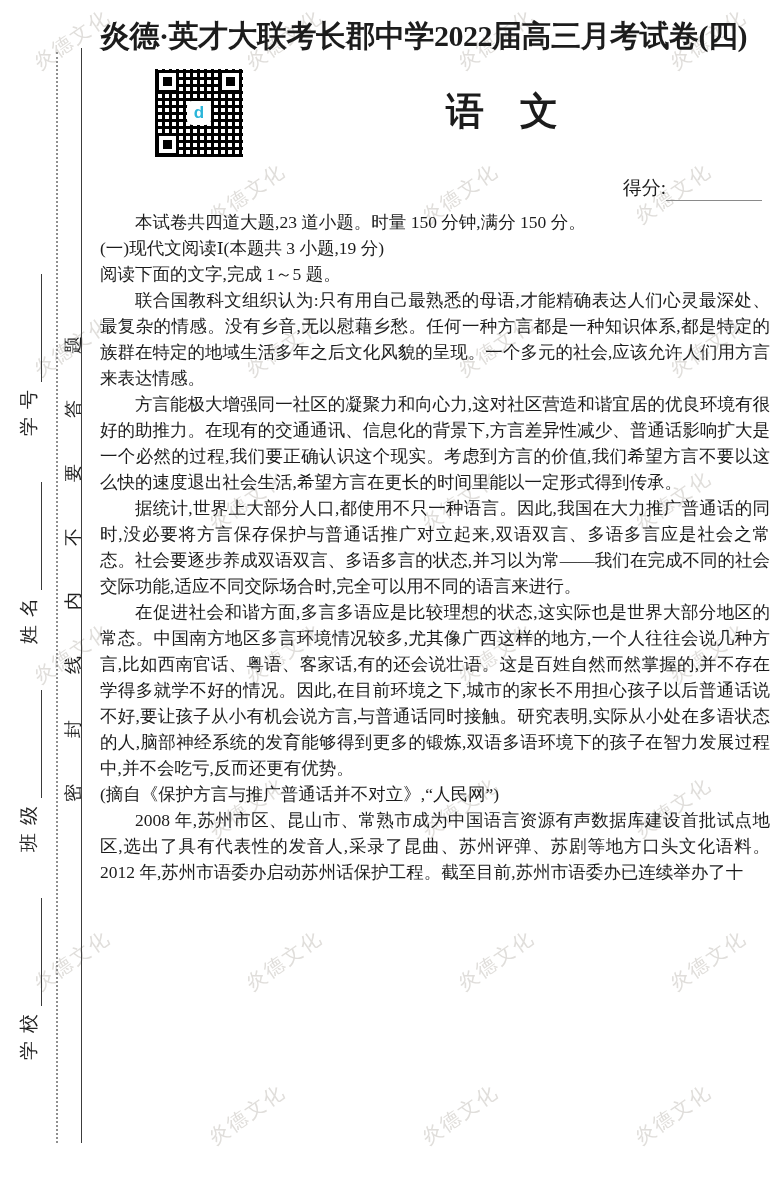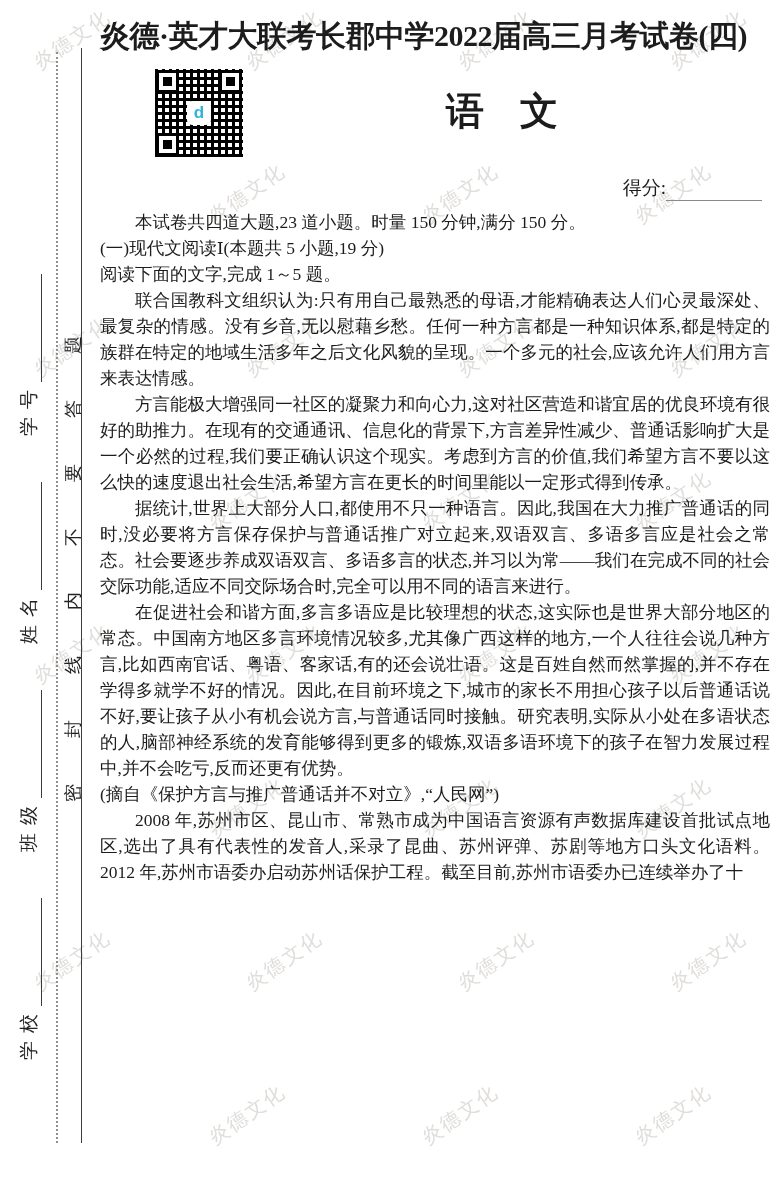--- a/index.html
+++ b/index.html
@@ -159,21 +159,21 @@
       </div>
       <h2 class="subject-title">语文</h2>
     </div>
 
     <div class="score-row">
       <span>得分:</span><span class="score-blank"></span>
     </div>
 
     <p class="intro">本试卷共四道大题,23 道小题。时量 150 分钟,满分 150 分。</p>
 
-    <div class="sec-sub">(一)现代文阅读Ⅰ(本题共 5 小题,19 分)</div>
+    <div class="sec-sub">(一)现代文阅读Ⅰ(本题共 3 小题,19 分)</div>
     <div class="sec-instr">阅读下面的文字,完成 1～5 题。</div>
 
     <p class="body">联合国教科文组织认为:只有用自己最熟悉的母语,才能精确表达人们心灵最深处、最复杂的情感。没有乡音,无以慰藉乡愁。任何一种方言都是一种知识体系,都是特定的族群在特定的地域生活多年之后文化风貌的呈现。一个多元的社会,应该允许人们用方言来表达情感。</p>
     <p class="body">方言能极大增强同一社区的凝聚力和向心力,这对社区营造和谐宜居的优良环境有很好的助推力。在现有的交通通讯、信息化的背景下,方言差异性减少、普通话影响扩大是一个必然的过程,我们要正确认识这个现实。考虑到方言的价值,我们希望方言不要以这么快的速度退出社会生活,希望方言在更长的时间里能以一定形式得到传承。</p>
     <p class="body">据统计,世界上大部分人口,都使用不只一种语言。因此,我国在大力推广普通话的同时,没必要将方言保存保护与普通话推广对立起来,双语双言、多语多言应是社会之常态。社会要逐步养成双语双言、多语多言的状态,并习以为常——我们在完成不同的社会交际功能,适应不同交际场合时,完全可以用不同的语言来进行。</p>
     <p class="body">在促进社会和谐方面,多言多语应是比较理想的状态,这实际也是世界大部分地区的常态。中国南方地区多言环境情况较多,尤其像广西这样的地方,一个人往往会说几种方言,比如西南官话、粤语、客家话,有的还会说壮语。这是百姓自然而然掌握的,并不存在学得多就学不好的情况。因此,在目前环境之下,城市的家长不用担心孩子以后普通话说不好,要让孩子从小有机会说方言,与普通话同时接触。研究表明,实际从小处在多语状态的人,脑部神经系统的发育能够得到更多的锻炼,双语多语环境下的孩子在智力发展过程中,并不会吃亏,反而还更有优势。</p>
     <p class="attribution">(摘自《保护方言与推广普通话并不对立》,“人民网”)</p>
 
     <p class="body">2008 年,苏州市区、昆山市、常熟市成为中国语言资源有声数据库建设首批试点地区,选出了具有代表性的发音人,采录了昆曲、苏州评弹、苏剧等地方口头文化语料。2012 年,苏州市语委办启动苏州话保护工程。截至目前,苏州市语委办已连续举办了十</p>
 

